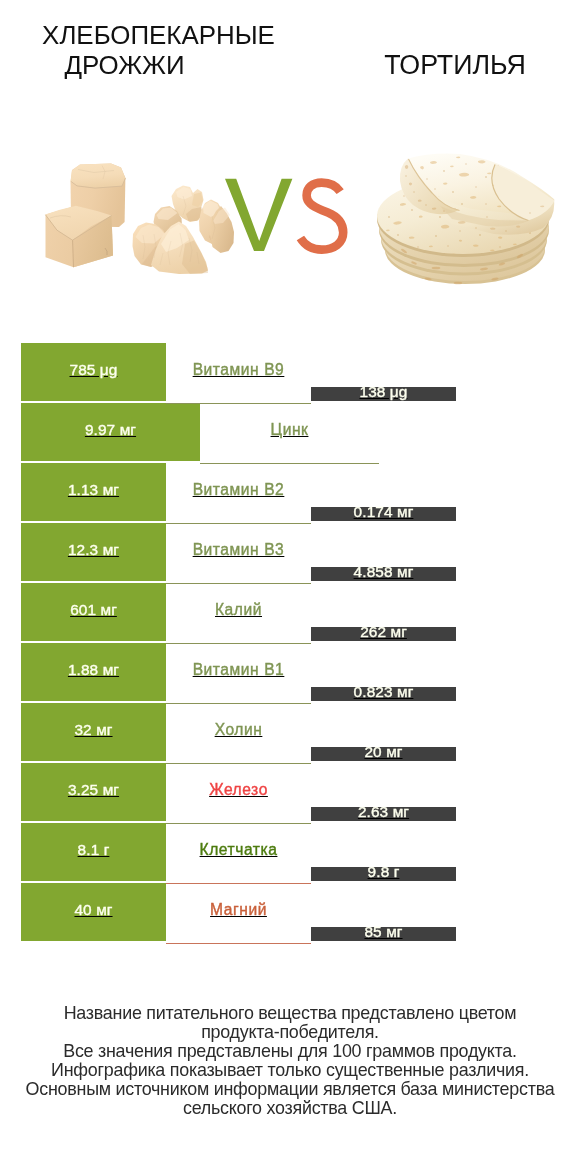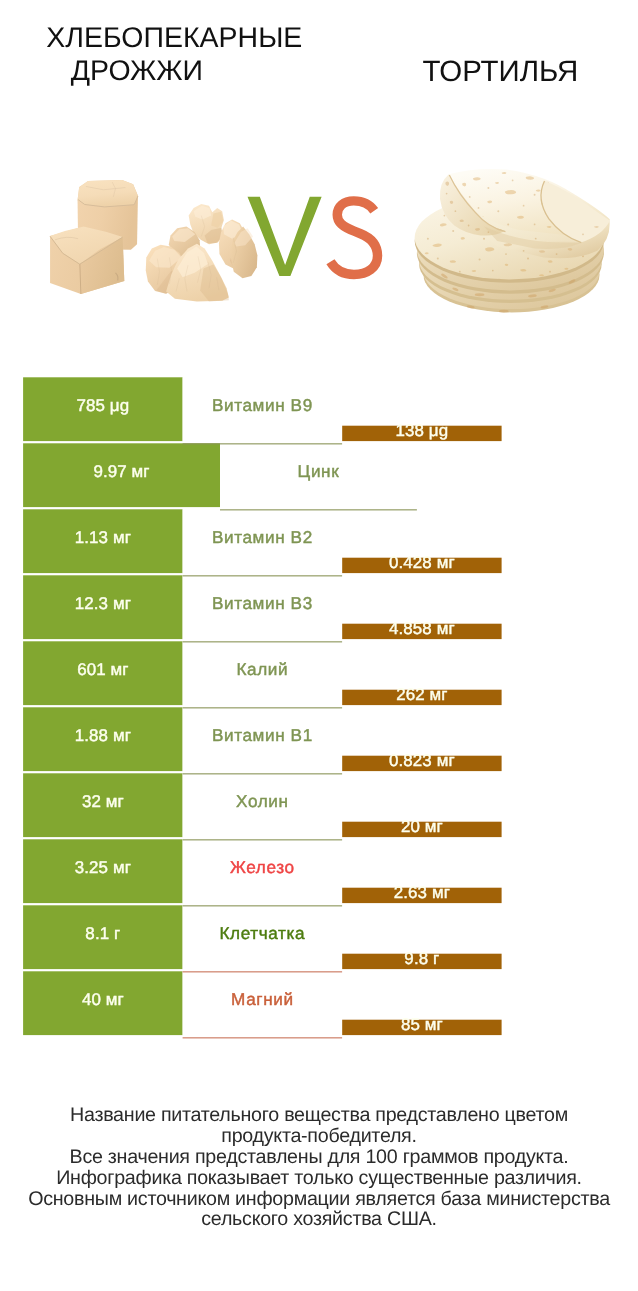--- a/index.html
+++ b/index.html
@@ -23,21 +23,21 @@
   .t-l2{left:0;top:50px;width:249px;}
   .t-r1{left:330px;top:50px;width:250px;font-size:26.8px;}
 
   
   .hero{position:absolute;left:0;top:120px;width:580px;height:215px;}
   .img-left{position:absolute;left:37px;top:38px;}
   .img-right{position:absolute;left:375px;top:30px;}
   .vs{position:absolute;left:220px;top:52px;}
 
   
-  .table{position:absolute;left:21px;top:343px;width:435px;}
+  .table{position:absolute;left:21px;top:343px;width:435px;text-decoration:underline;}
   .row{display:flex;height:57.97px;margin-bottom:2px;}
   .row:last-child{margin-bottom:0;}
   .cell{
     display:flex;align-items:center;justify-content:center;
     box-sizing:border-box;white-space:nowrap;padding-bottom:3px;
   }
   .cell.left,.cell.right{
     width:179px;color:#fdffee;background:#82a730;
     font-size:15.4px;font-weight:400;letter-spacing:0.1px;
     -webkit-text-stroke:0.4px currentColor;
@@ -45,21 +45,21 @@
   .cell.mid{
     width:179px;background:#ffffff;
     font-size:15.6px;font-weight:400;letter-spacing:0.55px;
     -webkit-text-stroke:0.4px currentColor;
     position:relative;
   }
   .cell.mid .divider{
     position:absolute;left:0;right:0;bottom:-3px;height:1px;z-index:5;
   }
   .row{position:relative;}
-  .cell.right{background:#a16207;margin-top:44px;}
+  .cell.right{background:#404040;margin-top:44px;}
 
   
   .footer{
     position:absolute;left:0;top:1004px;width:580px;
     text-align:center;color:#2b2b2b;font-size:17.9px;line-height:18.9px;
     letter-spacing:-0.25px;
   }
 </style>
 </head>
 <body>
@@ -353,21 +353,21 @@
         <div class="cell mid" style="color: rgb(127, 149, 83);">Витамин B9<span class="divider" style="background: rgb(138, 148, 88);"></span></div>
         <div class="cell right">138 μg</div>
       </div>
       <div class="row">
         <div class="cell left">9.97 мг</div>
         <div class="cell mid" style="color: rgb(127, 149, 83);">Цинк<span class="divider" style="background: rgb(138, 148, 88);"></span></div>
       </div>
       <div class="row">
         <div class="cell left">1.13 мг</div>
         <div class="cell mid" style="color: rgb(127, 149, 83);">Витамин B2<span class="divider" style="background: rgb(138, 148, 88);"></span></div>
-        <div class="cell right">0.428 мг</div>
+        <div class="cell right">0.174 мг</div>
       </div>
       <div class="row">
         <div class="cell left">12.3 мг</div>
         <div class="cell mid" style="color: rgb(127, 149, 83);">Витамин B3<span class="divider" style="background: rgb(138, 148, 88);"></span></div>
         <div class="cell right">4.858 мг</div>
       </div>
       <div class="row">
         <div class="cell left">601 мг</div>
         <div class="cell mid" style="color: rgb(127, 149, 83); text-align: right;">Калий<span class="divider" style="background: rgb(138, 148, 88);"></span></div>
         <div class="cell right">262 мг</div>

